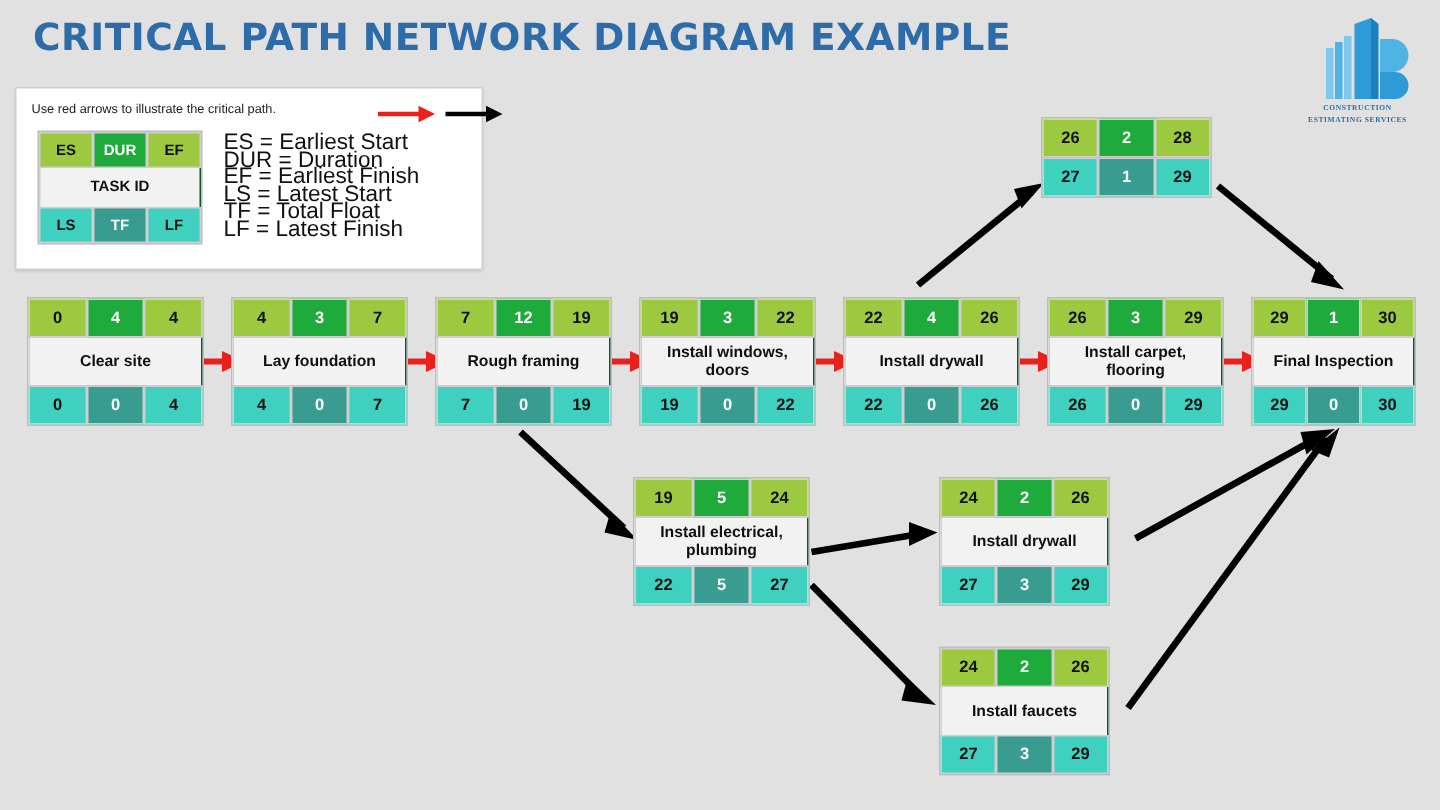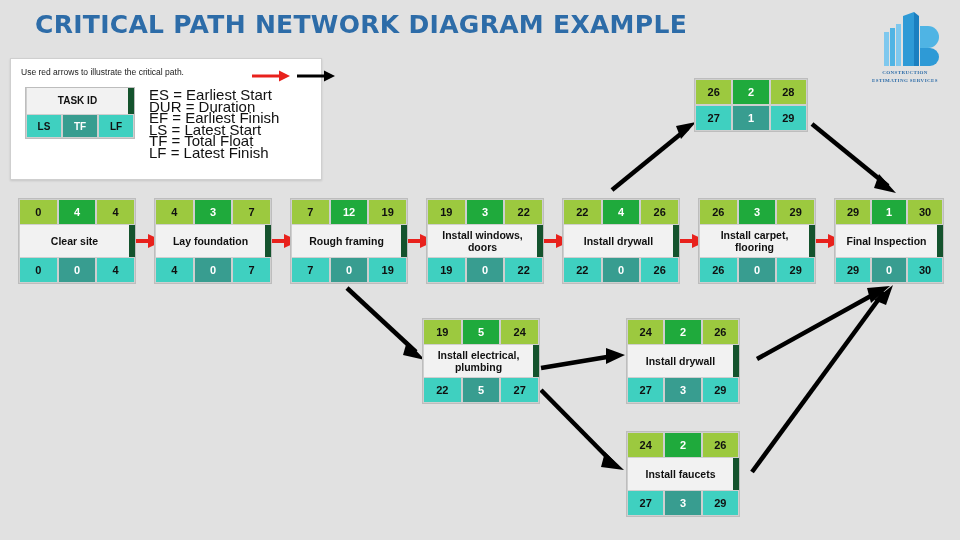--- a/index.html
+++ b/index.html
@@ -11,21 +11,20 @@
     position:relative;
   }
   #stage{position:absolute;left:0;top:0;width:960px;height:540px;}
 
   
   #title{
     position:absolute;left:22px;top:10px;
     font-size:25px;font-weight:bold;letter-spacing:.3px;
     color:#2d6ca8;
     font-family:"DejaVu Sans", sans-serif;
-    margin-left:13px;
   }
 
   
   #logo{position:absolute;left:855px;top:12px;width:100px;height:80px;text-align:center;}
   #logo .logo-mark{display:block;margin:0 auto;}
   #logo .logo-text{
     display:block;margin-top:1px;
     font-size:5px;font-weight:bold;letter-spacing:.4px;
     color:#2d6ca8;line-height:7px;
     font-family:"Liberation Serif", serif;
@@ -72,21 +71,21 @@
   .node .row.top .cell{height:26px;background:#9cc93f;}
   .node .row.top .cell.mid{background:#1faa3c;color:#ffffff;}
   .node .row.bot .cell{height:26px;background:#3fd0c0;}
   .node .row.bot .cell.mid{background:#389d90;color:#ffffff;}
   .node .label{
     height:32px;background:#f2f2f2;
     display:flex;align-items:center;justify-content:center;
     text-align:center;
     font-size:10.5px;font-weight:bold;color:#101010;
     line-height:12px;padding:0 3px;box-sizing:border-box;
-    border-left:1px solid #cfcfcf;border-right:6px solid #14532d;
+    border-left:1px solid #cfcfcf;border-right:1px solid #14532d;
   }
 
   
   #legend-node .cell{font-size:10px;}
   #legend-node .row.top .cell{height:24px;}
   #legend-node .row.bot .cell{height:24px;text-align:right;}
   #legend-node .label{height:26px;font-size:10px;}
 
   
   #arrows{position:absolute;left:0;top:0;width:960px;height:540px;pointer-events:none;}
@@ -118,20 +117,25 @@
     <svg class="legend-arrow" id="legend-arrow-red" width="40" height="14" viewBox="0 0 40 14">
       <line x1="1" y1="7" x2="29" y2="7" stroke="#e8211c" stroke-width="3"></line>
       <polygon points="28,1.5 39,7 28,12.5" fill="#e8211c"></polygon>
     </svg>
     <svg class="legend-arrow" id="legend-arrow-black" width="40" height="14" viewBox="0 0 40 14">
       <line x1="1" y1="7" x2="29" y2="7" stroke="#000000" stroke-width="3"></line>
       <polygon points="28,1.5 39,7 28,12.5" fill="#000000"></polygon>
     </svg>
 
     <div id="legend-node" class="node" style="position:absolute;">
+      <div class="row top">
+        <div class="cell">ES</div>
+        <div class="cell mid">DUR</div>
+        <div class="cell">EF</div>
+      </div>
       <div class="label">TASK ID</div>
       <div class="row bot">
         <div class="cell">LS</div>
         <div class="cell mid">TF</div>
         <div class="cell">LF</div>
       </div>
     </div>
 
     <div id="legend-defs">
       <div>ES = Earliest Start</div>

